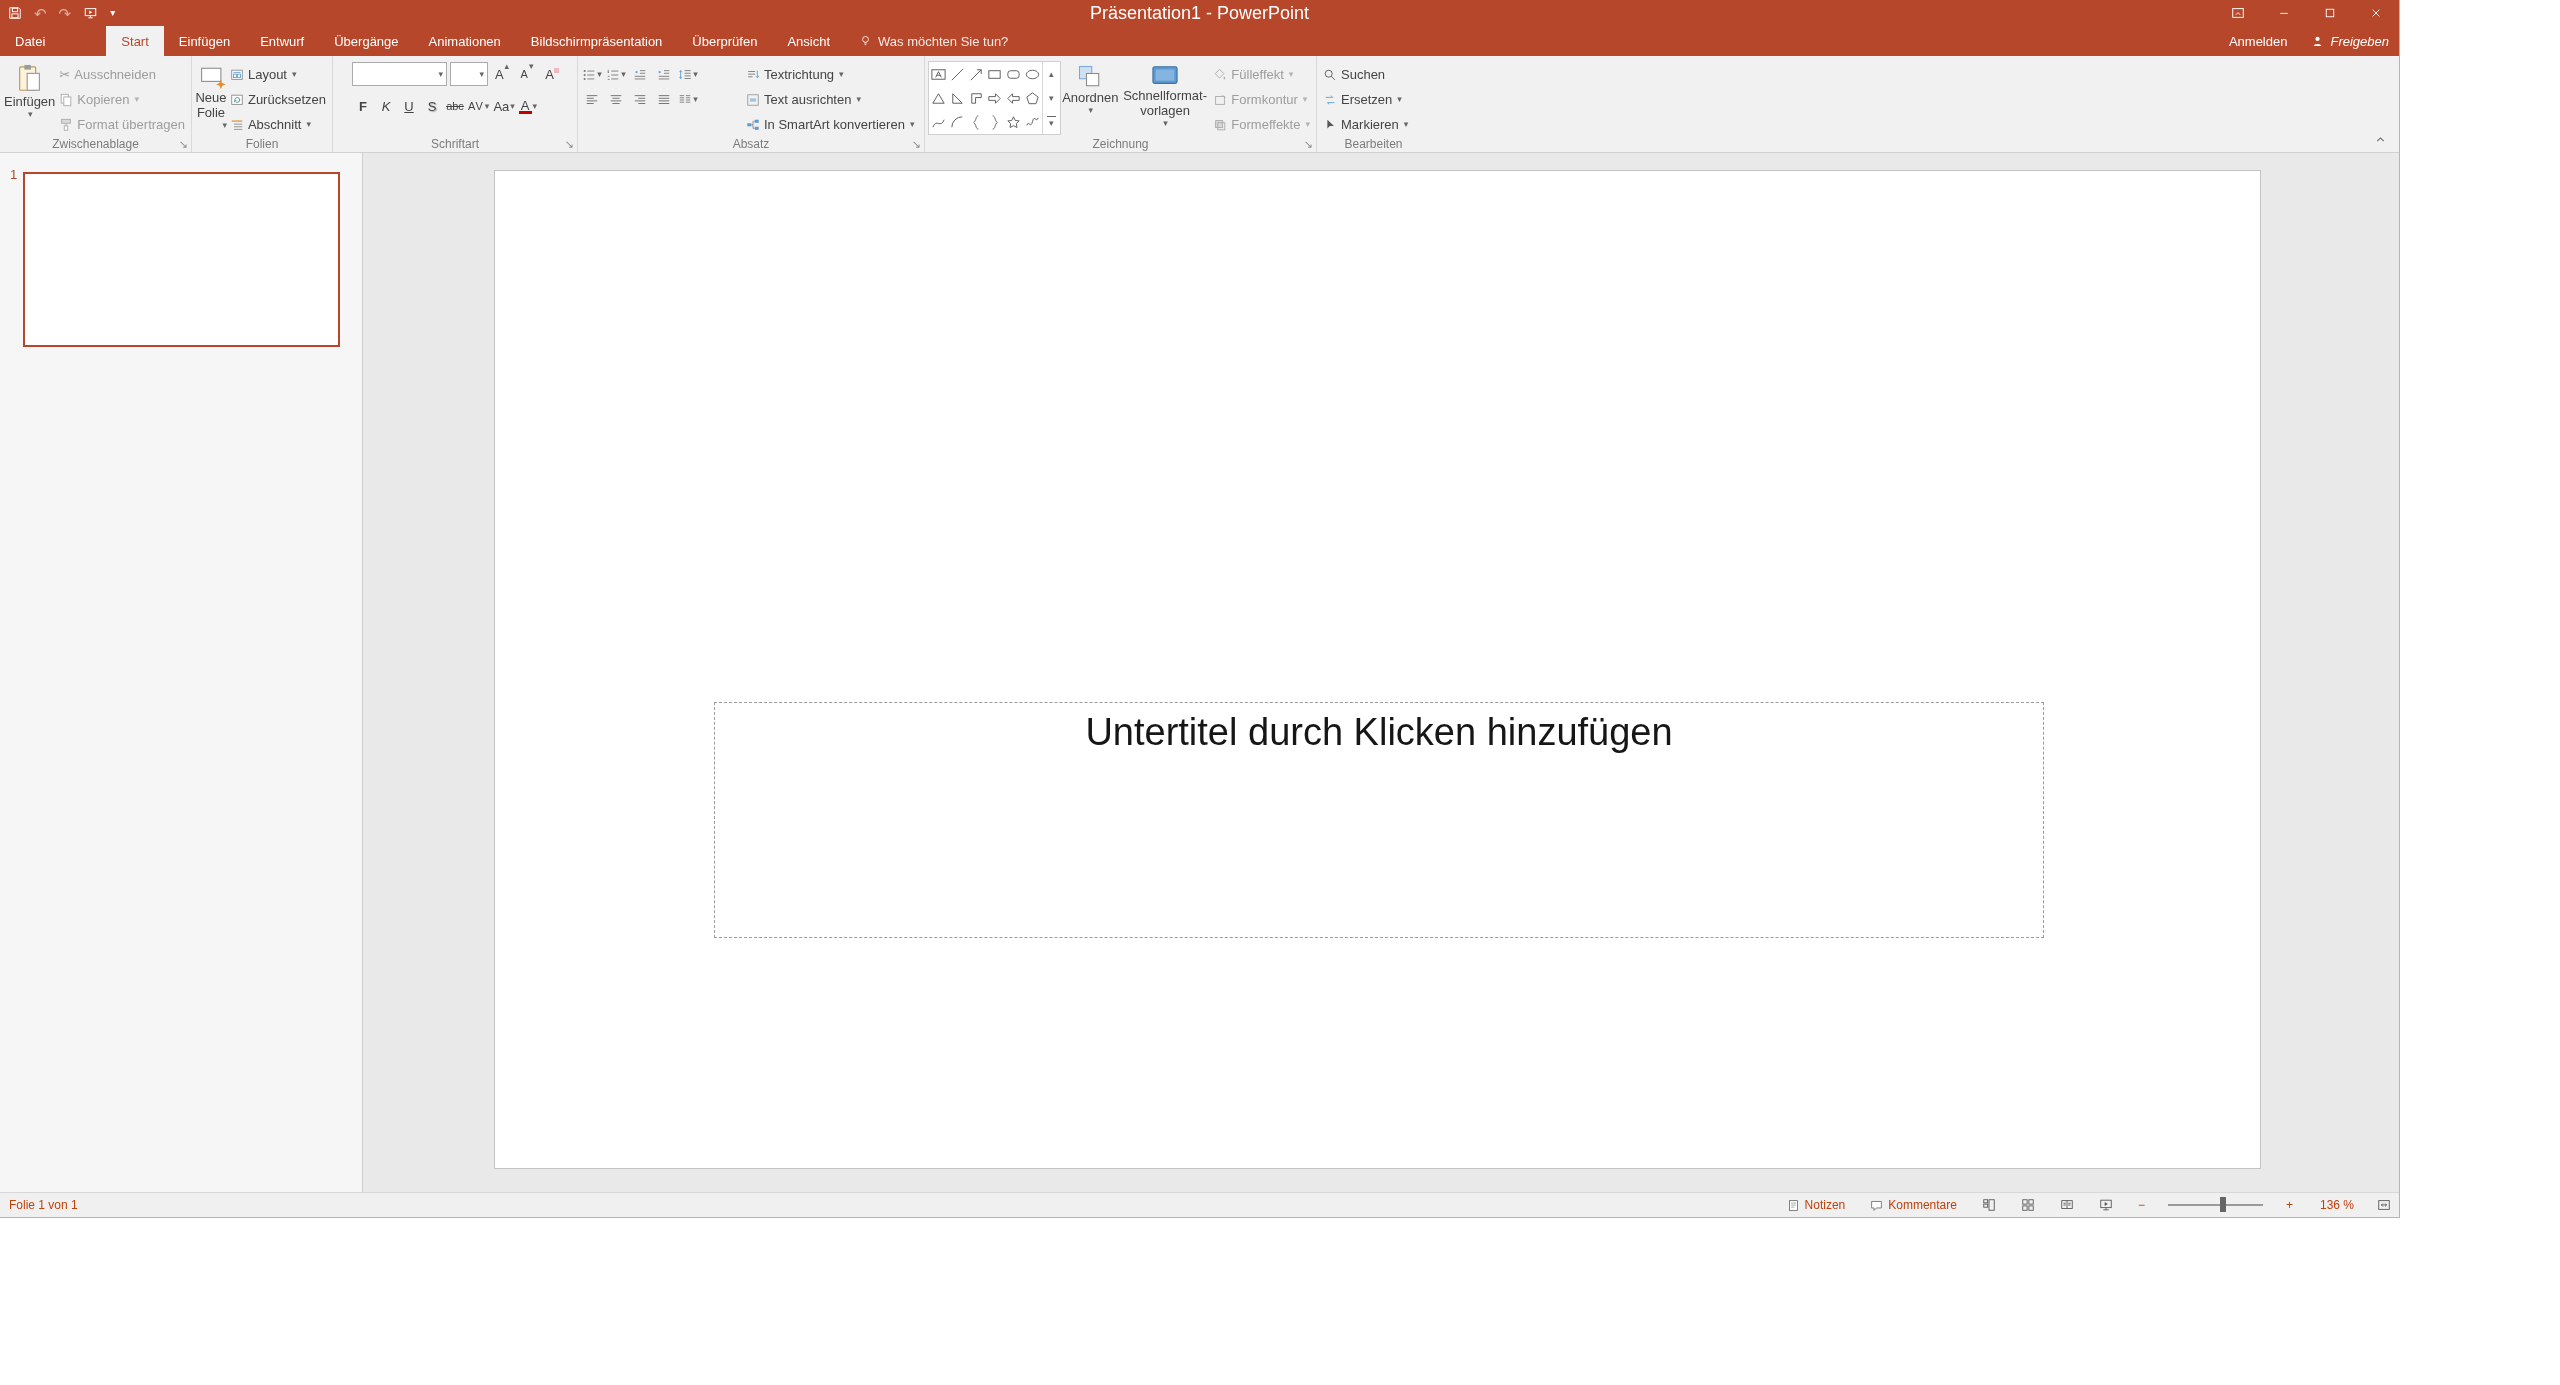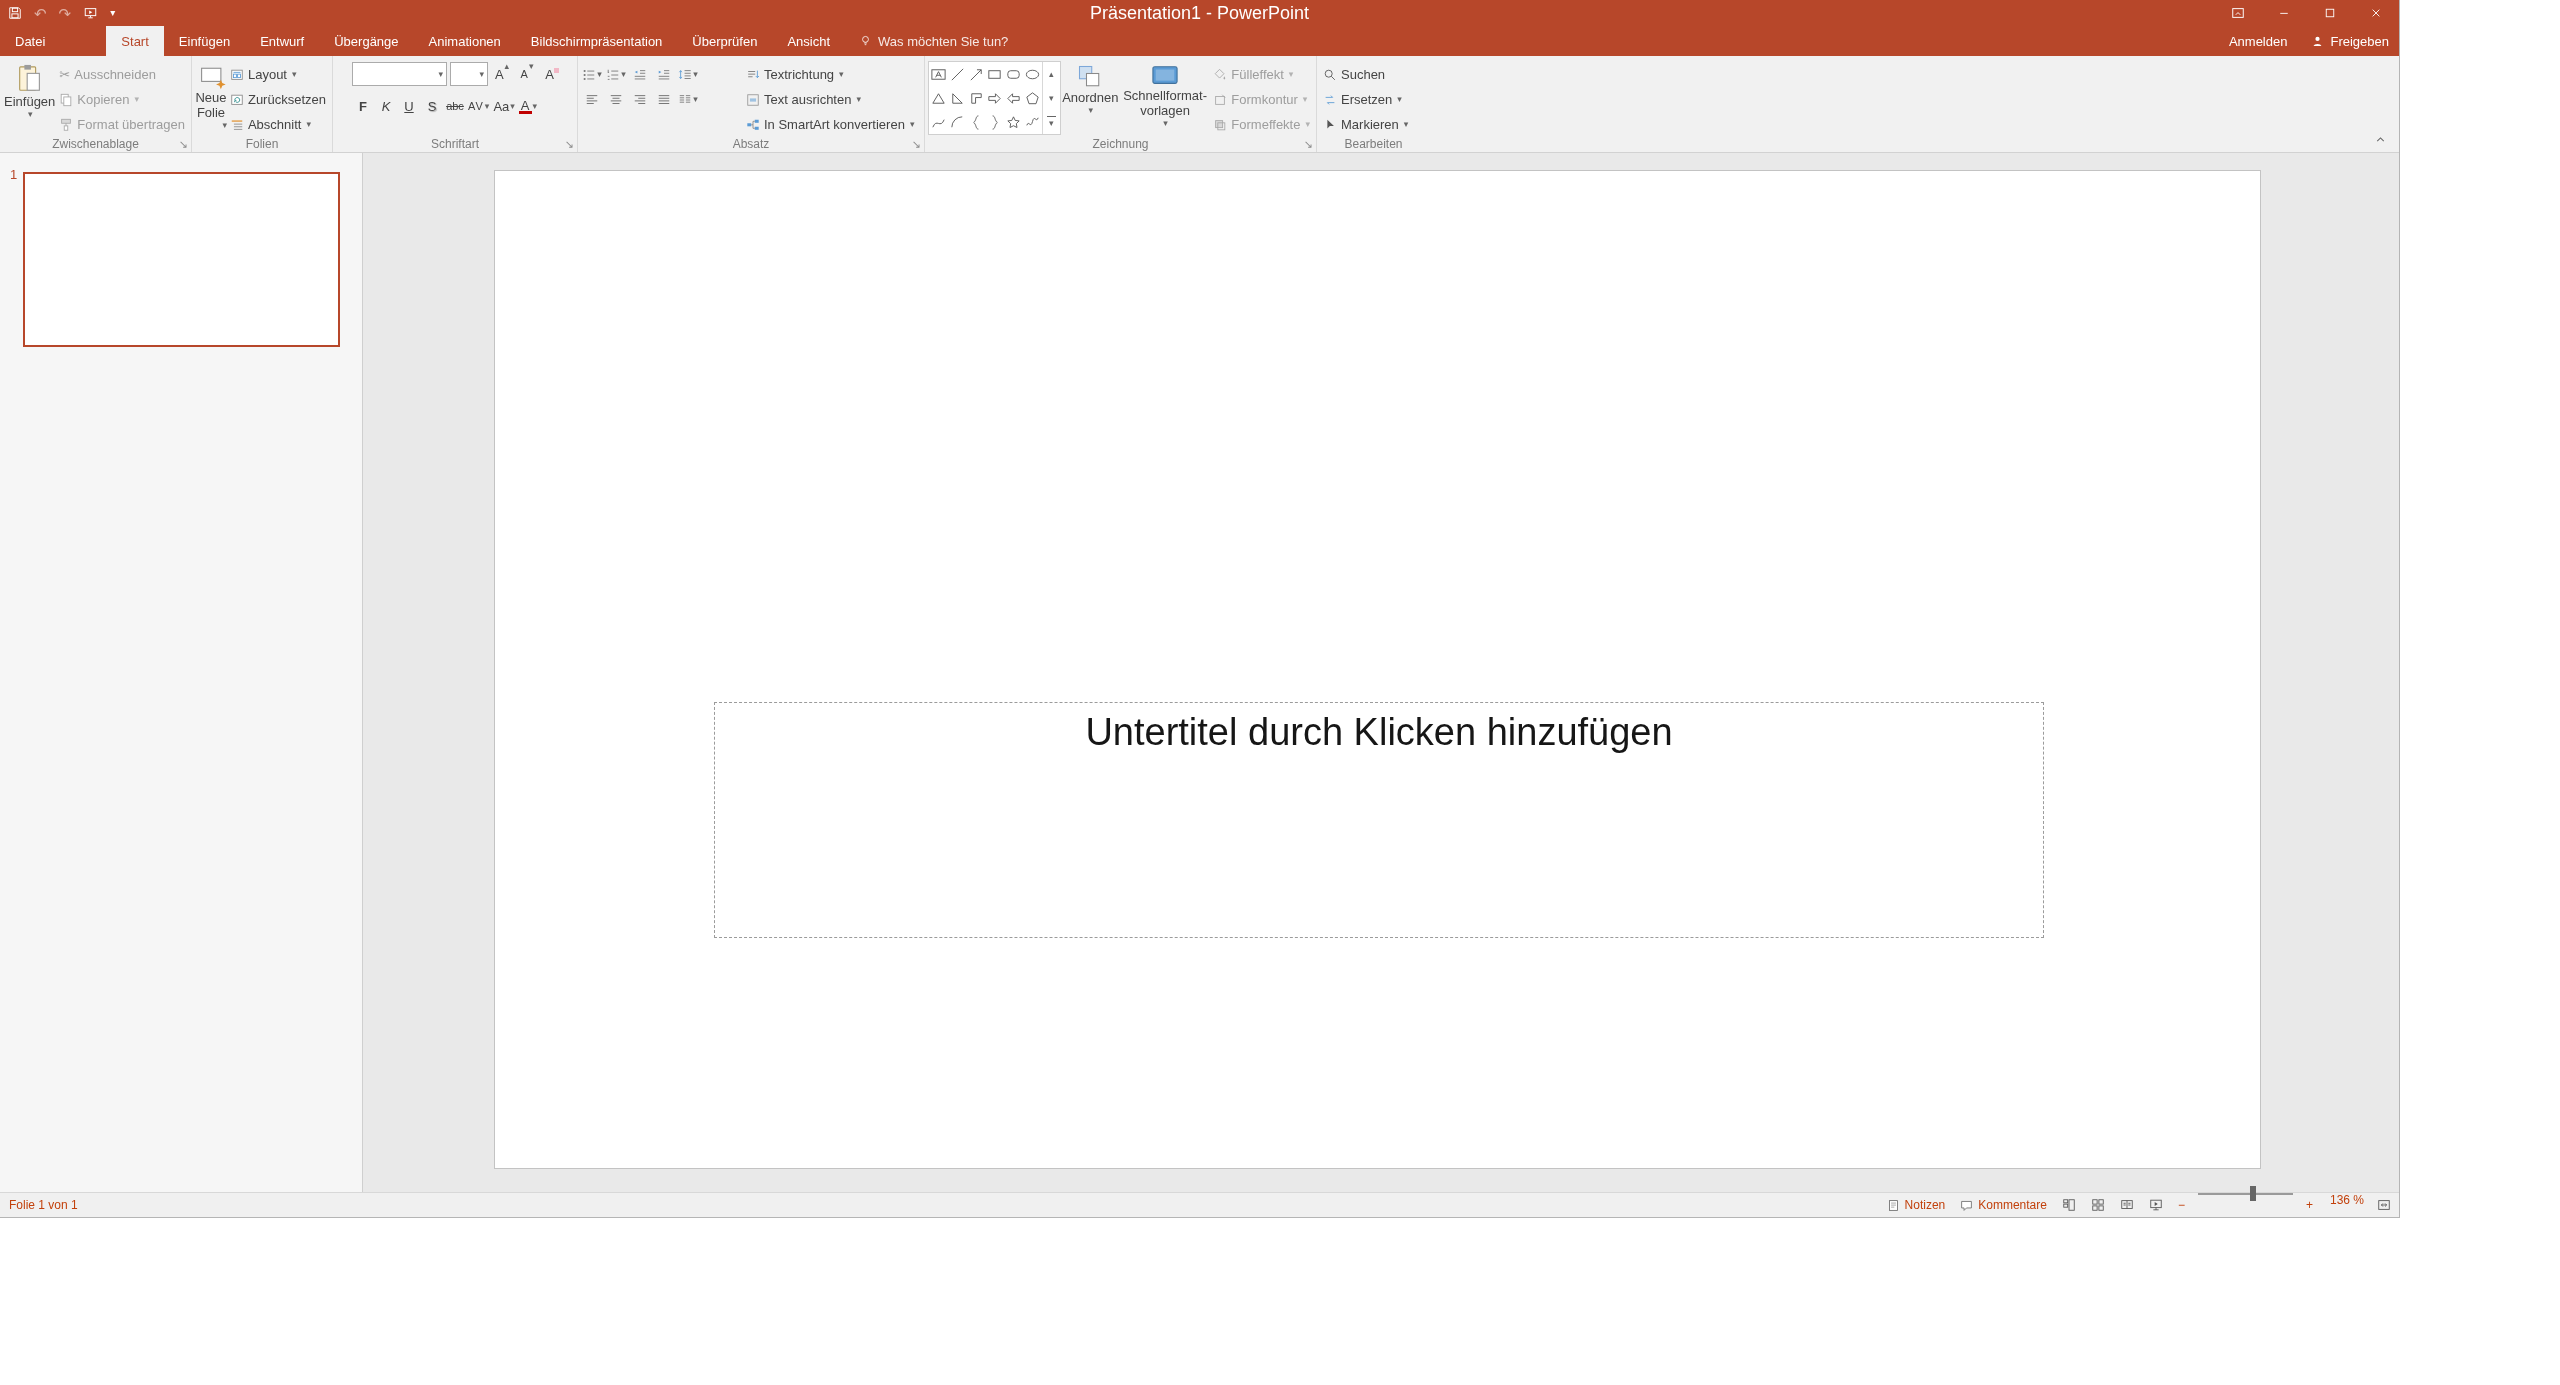--- a/index.html
+++ b/index.html
@@ -15,21 +15,21 @@
   .tb-title{position:absolute;left:0;right:0;top:0;height:26px;line-height:26px;text-align:center;font-size:18px;color:#fff;}
   .winctl{position:absolute;right:0;top:0;height:26px;display:flex;}
   .winbtn{width:46px;height:26px;display:flex;align-items:center;justify-content:center;}
 
   
   .tabrow{position:absolute;top:26px;left:0;right:0;height:30px;background:var(--accent);display:flex;align-items:stretch;}
   .tab{padding:0 15px;display:flex;align-items:center;font-size:13px;color:#fff;white-space:nowrap;}
   .tab.active{background:var(--ribbon);color:var(--accent);margin-left:46px;}
   .tellme{display:flex;align-items:center;gap:6px;margin-left:14px;font-size:13px;color:rgba(255,255,255,.88);}
   .tabright{position:absolute;right:10px;top:0;height:30px;display:flex;align-items:center;gap:24px;font-size:13px;color:#fff;}
-  .sharebtn{display:flex;align-items:center;gap:6px;}
+  .sharebtn{display:flex;align-items:center;gap:6px;font-style:italic;}
 
   
   .ribbon{position:absolute;top:56px;left:0;right:0;height:96px;background:var(--ribbon);border-bottom:1px solid #d2d2d2;display:flex;box-sizing:content-box;}
   .grp{position:relative;height:96px;border-right:1px solid #dadada;box-sizing:border-box;padding:5px 3px 16px 3px;display:flex;align-items:flex-start;}
   .grp-label{position:absolute;bottom:1px;left:0;right:0;text-align:center;font-size:12px;color:#7c7c7c;white-space:nowrap;}
   .launcher{position:absolute;right:3px;bottom:2px;font-size:11px;line-height:1;color:#8c8c8c;}
   .col{display:flex;flex-direction:column;}
   .sbtn{height:25px;display:flex;align-items:center;gap:4px;padding:0 3px;font-size:13px;color:#444;white-space:nowrap;}
   .dis{color:#9d9d9d;}
   .arr{font-size:9px;color:#666;line-height:1;margin-left:1px;}
@@ -61,21 +61,21 @@
   .slide{position:absolute;left:131px;top:17px;width:1767px;height:999px;background:#fff;border:1px solid #c3c3c3;box-sizing:border-box;}
   .ph{position:absolute;border:1px dashed #9b9b9b;box-sizing:border-box;}
   .title-ph{left:219px;top:163px;width:1330px;height:350px;display:flex;align-items:center;justify-content:center;}
   .title-ph .ph-text{display:block;width:1010px;text-align:center;font-size:80px;font-weight:300;line-height:1.22;color:#161616;}
   .sub-ph{left:219px;top:531px;width:1330px;height:236px;text-align:center;}
   .sub-ph .ph-text{display:inline-block;margin-top:8px;font-size:38px;color:#161616;}
 
   
   .statusbar{position:absolute;left:0;right:0;bottom:0;height:25px;background:#f0f0f0;border-top:1px solid #d8d8d8;font-size:12px;color:#c2410c;box-sizing:border-box;}
   .sb-left{position:absolute;left:9px;top:0;height:24px;line-height:24px;}
-  .sb-right{position:absolute;right:6px;top:0;height:24px;display:flex;gap:11px;}
+  .sb-right{position:absolute;right:6px;top:0;height:24px;display:flex;align-items:center;gap:21px;}
   .sb-item{display:flex;align-items:center;gap:5px;height:24px;padding:0 2px;}
   .zoomtrack{width:95px;height:2px;background:#9a9a9a;position:relative;}
   .zoomhandle{position:absolute;left:55%;top:-7px;width:6px;height:15px;background:#666;}
   .zlvl{min-width:38px;text-align:right;}
   svg{display:block;}
 </style>
 </head>
 <body>
 
 <div class="app">

